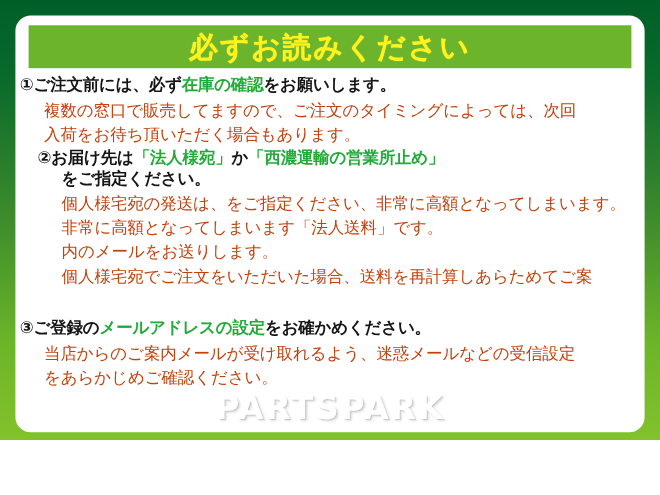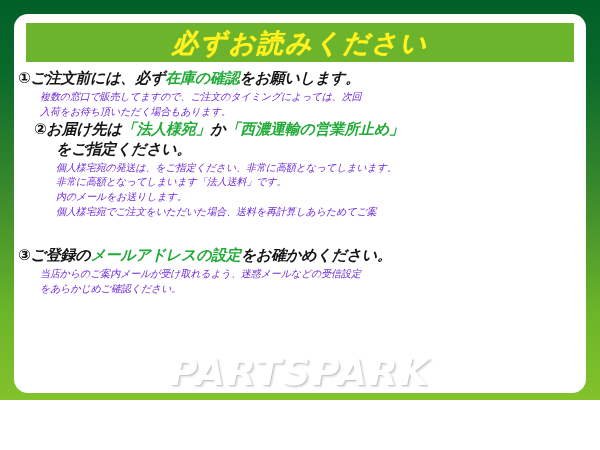--- a/index.html
+++ b/index.html
@@ -11,21 +11,20 @@
     overflow: hidden;
     font-family: "Liberation Sans", "DejaVu Sans", sans-serif;
   }
 
   #root {
     position: relative;
     width: 600px;
     height: 400px;
     background: linear-gradient(to bottom, #005f27 0%, #0a6a2b 18%, #3e8c2c 50%, #6cb529 78%, #82c22b 100%);
     overflow: hidden;
-    font-style: italic;
   }
 
   
   .card {
     position: absolute;
     left: 14px;
     top: 14px;
     width: 572px;
     height: 379px;
     background: #ffffff;
@@ -75,22 +74,22 @@
   }
 
   .item-head .num {
     font-weight: bold;
     color: #151515;
   }
 
   .hl { color: #22ab38; }
 
   .item-body {
-    font-size: 10px;
-    color: #6d28d9;
+    font-size: 15px;
+    color: #c2410c;
     line-height: 1.46;
     letter-spacing: -0.1px;
     margin-top: 3px;
     padding-left: 22px;
   }
 
   .head-indent { padding-left: 22px; }
 
   
   #item-1 { margin-top: 0px; }
@@ -103,21 +102,21 @@
     left: 0;
     bottom: 0;
     width: 600px;
     height: 57px;
     display: flex;
     align-items: center;
     justify-content: center;
   }
   .brand {
     font-family: "DejaVu Sans", sans-serif;
-    font-size: 38px;
+    font-size: 30px;
     font-weight: bold;
     color: #ffffff;
     letter-spacing: 1.5px;
     text-shadow: 1px 1px 0 rgba(0,0,0,0.10), 2px 2px 2px rgba(0,0,0,0.13);
   }
 </style>
 </head>
 <body>
 
 <div id="root">

